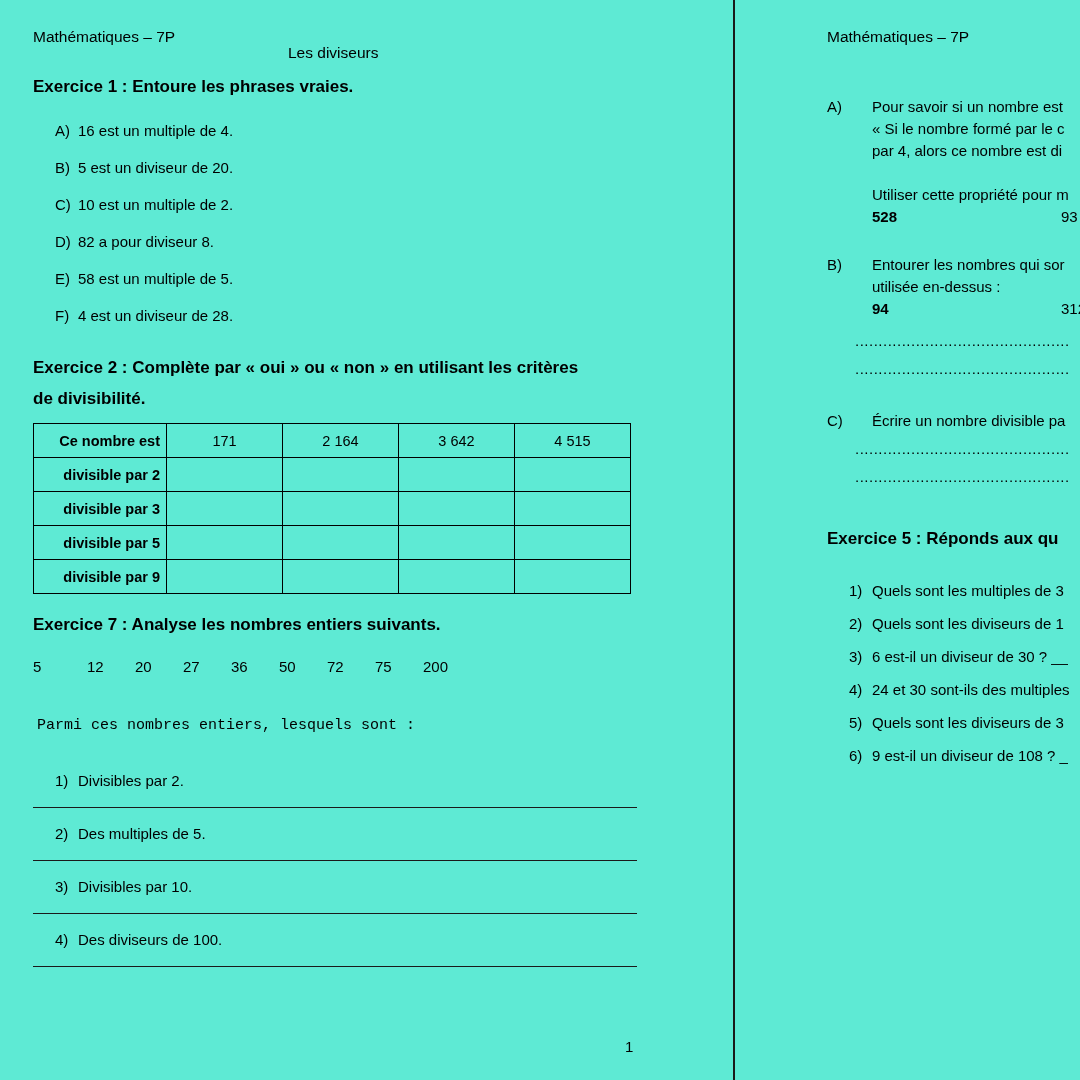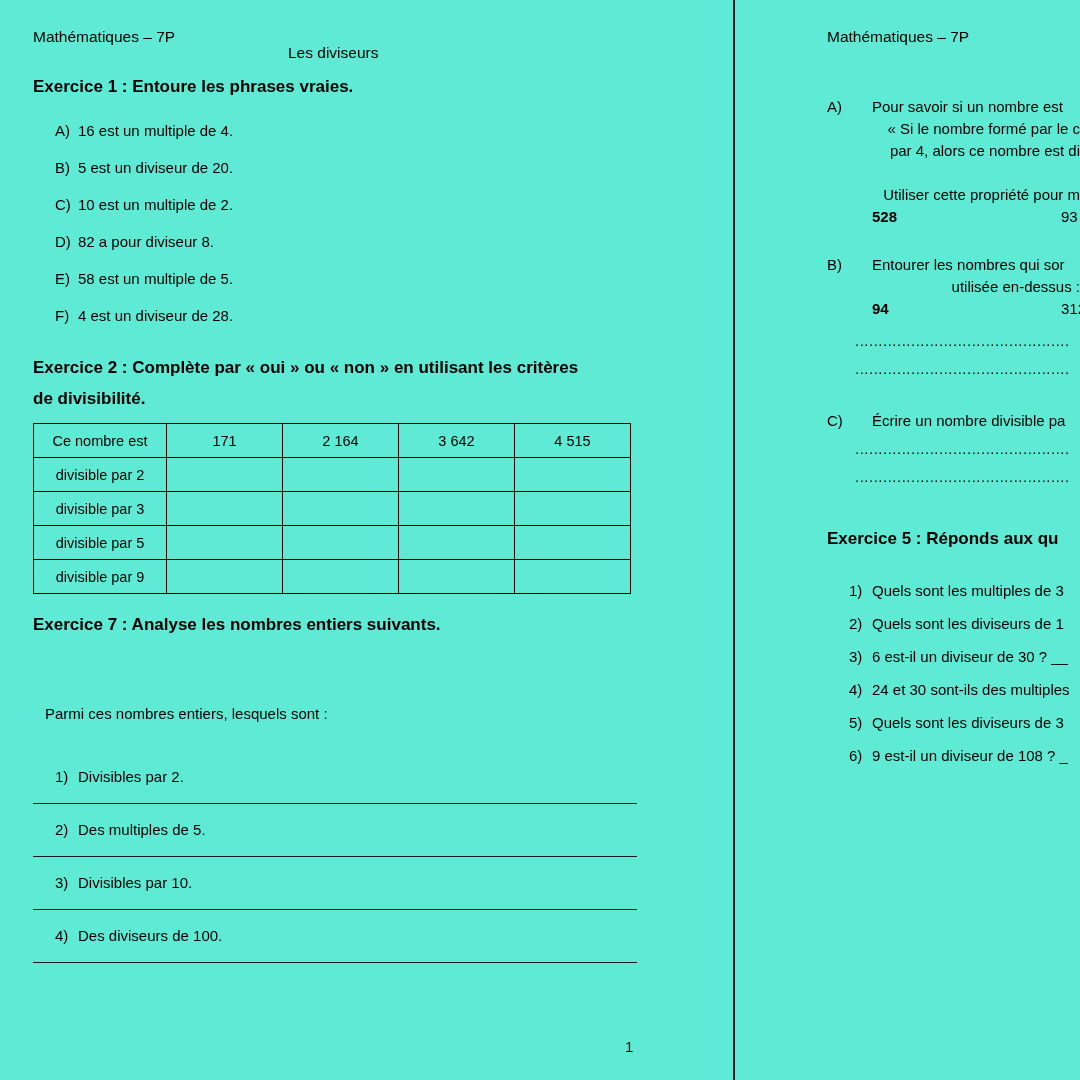--- a/index.html
+++ b/index.html
@@ -53,21 +53,22 @@
     font-size: 17px;
     font-weight: bold;
     line-height: 25px;
     margin: 0;
     white-space: nowrap;
   }
 
   .para {
     font-size: 15px;
     line-height: 22px;
-    margin: 12px;
+    margin: 4px;
+    font-family: Liberation Mono, monospace;
   }
 
   
   .qlist { margin: 0; padding: 0; list-style: none; }
   .qlist > li {
     position: relative;
     font-size: 15px;
     line-height: 20px;
     padding-left: 45px;
     white-space: nowrap;
@@ -104,21 +105,22 @@
   table.divtable td {
     border: 1.4px solid #000000;
     height: 33px;
     padding: 0 6px;
     text-align: center;
     vertical-align: middle;
     white-space: nowrap;
   }
   table.divtable td.rowhead {
     width: 120px;
-    text-align: center;
+    text-align: right;
+    font-weight: bold;
   }
 
   
   .numstrip {
     font-size: 15px;
     line-height: 20px;
     white-space: nowrap;
   }
   .numstrip .n {
     display: inline-block;
@@ -127,21 +129,21 @@
   }
   .numstrip .n.first { width: 54px; }
 
   
   .sub-para {
     font-size: 15px;
     line-height: 22px;
     margin: 0;
     white-space: nowrap;
   }
-  .indent-1 { padding-left: 45px; text-align: right; }
+  .indent-1 { padding-left: 45px; }
 
   .numpair { position: relative; height: 22px; font-size: 15px; line-height: 22px; white-space: nowrap; }
   .numpair .c1 { position: absolute; left: 45px; top: 0; font-weight: bold; }
   .numpair .c2 { position: absolute; left: 234px; top: 0; }
 
   .dotline {
     font-size: 15px;
     line-height: 22px;
     letter-spacing: 0.5px;
     padding-left: 28px;
@@ -266,20 +268,23 @@
         </tr>
       </tbody>
     </table>
 
     <div class="spacer-18"></div>
 
     <h2 class="ex-title">Exercice 7 : Analyse les nombres entiers suivants.</h2>
 
     <div class="spacer-20"></div>
 
+    <div class="numstrip">
+      <span class="n first">5</span><span class="n">12</span><span class="n">20</span><span class="n">27</span><span class="n">36</span><span class="n">50</span><span class="n">72</span><span class="n">75</span><span class="n">200</span>
+    </div>
 
     <div class="spacer-34"></div>
 
     <div class="para">Parmi ces nombres entiers, lesquels sont :</div>
 
     <div class="spacer-30"></div>
 
     <div>
       <div class="answer-item">
         <span class="marker">1)</span>

